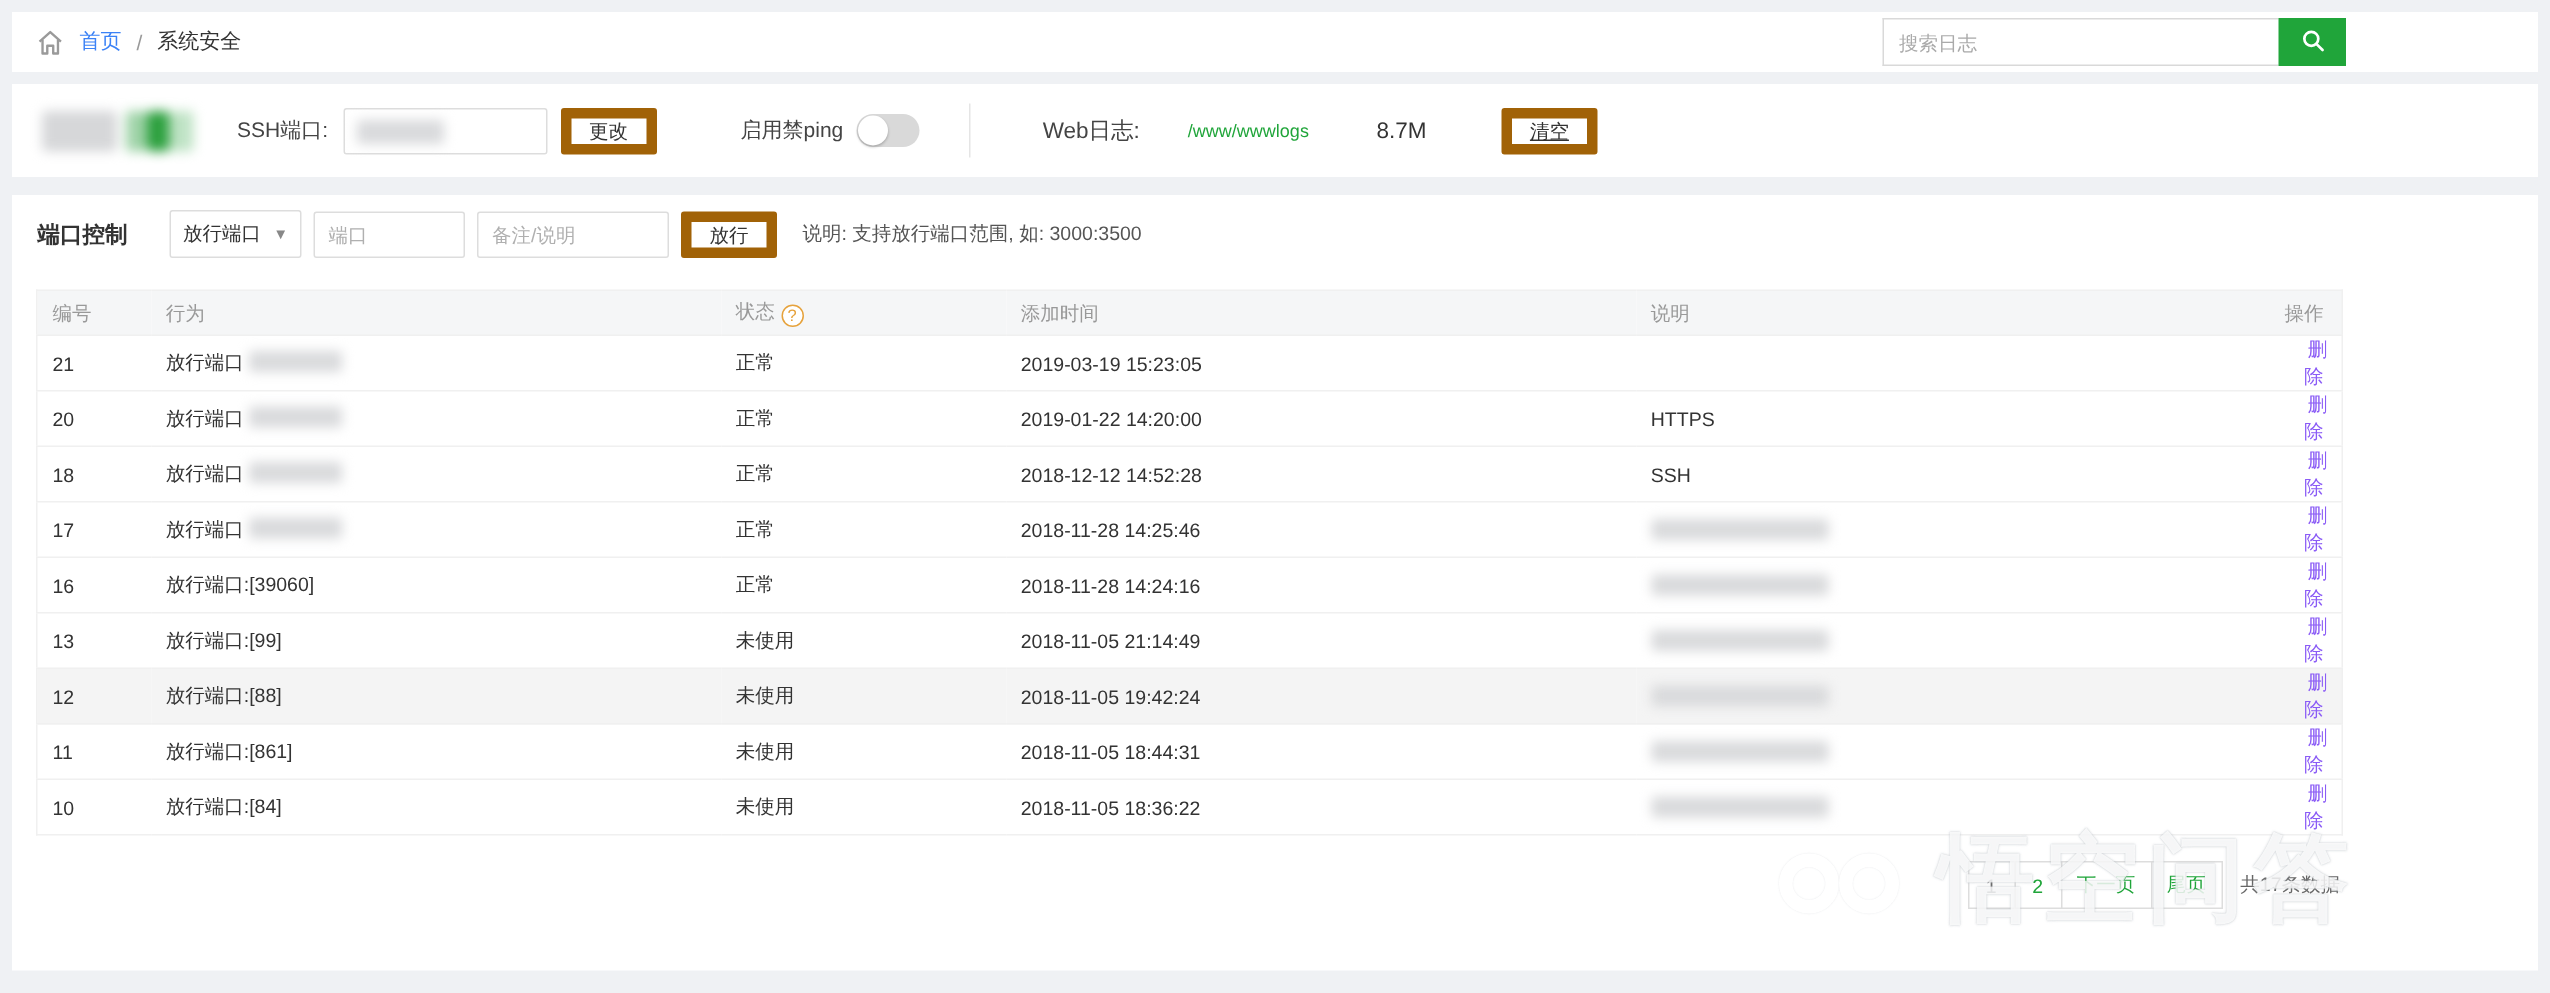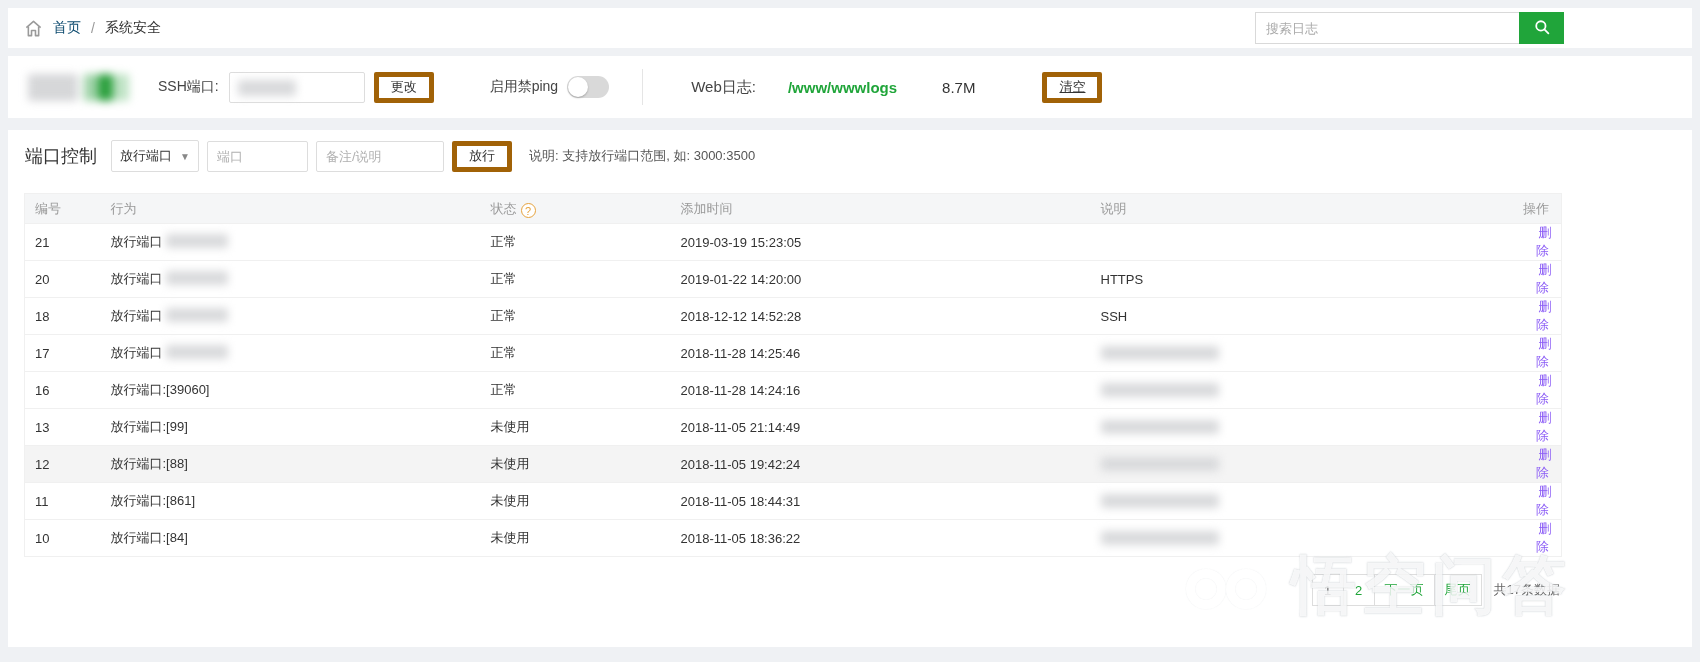--- a/index.html
+++ b/index.html
@@ -10,21 +10,21 @@
     font-family:"Liberation Sans","DejaVu Sans",sans-serif;
     font-size:14px; color:#333;
     overflow:hidden;
   }
   .panel { position:absolute; left:8px; right:8px; background:#fff; }
 
   
   .topbar { top:8px; height:40px; display:flex; align-items:center; padding:0 16px; }
   .breadcrumb { display:flex; align-items:center; gap:10px; }
   .home-ic svg { display:block; }
-  .crumb-link { color:#0c4a6e; text-decoration:none; cursor:pointer;text-align:right; }
+  .crumb-link { color:#3b82f6; text-decoration:none; cursor:pointer;text-align:right; }
   .crumb-sep { color:#999; }
   .crumb-cur { color:#333; }
   .search { margin-left:auto; margin-right:112px; display:flex; height:32px; }
   .search input {
     width:264px; height:32px; border:1px solid #d9d9d9; border-right:none;
     padding:0 10px; font-size:13px; color:#333; outline:none;
     font-family:inherit;
   }
   .search input::placeholder { color:#aaa; }
   .search-btn {
@@ -43,43 +43,43 @@
   .lbl { color:#444; }
   .txtbox {
     position:relative; height:31px; border:1px solid #ddd; background:#fff; border-radius:2px;
   }
   .ssh-box { width:136px; margin-left:10px; }
   .blob {
     display:inline-block; background:#d9dadc; border-radius:2px; filter:blur(4px);
   }
   .ssh-blob { position:absolute; left:8px; top:7px; width:58px; height:16px; }
   .btn {
-    height:31px; background:#fff; border:5px solid #a16207; border-radius:2px;
+    height:31px; background:#fff; border:7px solid #a16207; border-radius:2px;
     font-size:13px; color:#333; cursor:pointer; padding:0 12px; font-family:inherit;
   }
   .btn-change { margin-left:9px; }
   .ping-lbl { margin-left:56px; }
   .toggle {
     margin-left:9px; width:42px; height:22px; border-radius:11px; background:#d9d9d9;
     position:relative; cursor:pointer; flex:none;
   }
   .toggle .knob {
     position:absolute; left:1px; top:1px; width:20px; height:20px; border-radius:50%;
     background:#fff; box-shadow:0 1px 2px rgba(0,0,0,.25);
   }
   .vdiv { width:1px; height:36px; background:#e5e5e5; margin-left:33px; flex:none; }
   .weblog-lbl { margin-left:48px; font-size:15px; }
-  .weblog-path { margin-left:32px; font-size:15px; color:#20a53a; text-decoration:none; cursor:pointer;font-weight:bold; }
+  .weblog-path { margin-left:32px; font-size:12px; color:#20a53a; text-decoration:none; cursor:pointer; }
   .weblog-size { margin-left:45px; font-size:15px; color:#333; }
-  .btn-clear { margin-left:67px;text-decoration:underline; }
+  .btn-clear { margin-left:50px;text-decoration:underline; }
 
   
   .main { top:130px; height:517px; }
   .portctl { position:absolute; left:17px; top:10px; height:32px; display:flex; align-items:center; }
-  .portctl-title { font-size:18px; font-weight:normal; color:#333; margin-right:14px; }
+  .portctl-title { font-size:15px; font-weight:bold; color:#333; margin-right:28px; }
   .select {
     width:88px; height:32px; border:1px solid #ddd; border-radius:2px; background:#fff;
     display:flex; align-items:center; padding:0 8px; cursor:pointer; font-size:13px; color:#333;
   }
   .select .chev { margin-left:auto; font-size:10px; color:#888; }
   .in-port { width:101px; margin-left:8px; }
   .in-note { width:128px; margin-left:8px; }
   .txtbox input {
     width:100%; height:100%; border:none; outline:none; padding:0 9px; font-size:13px;
     color:#333; background:transparent; font-family:inherit;

